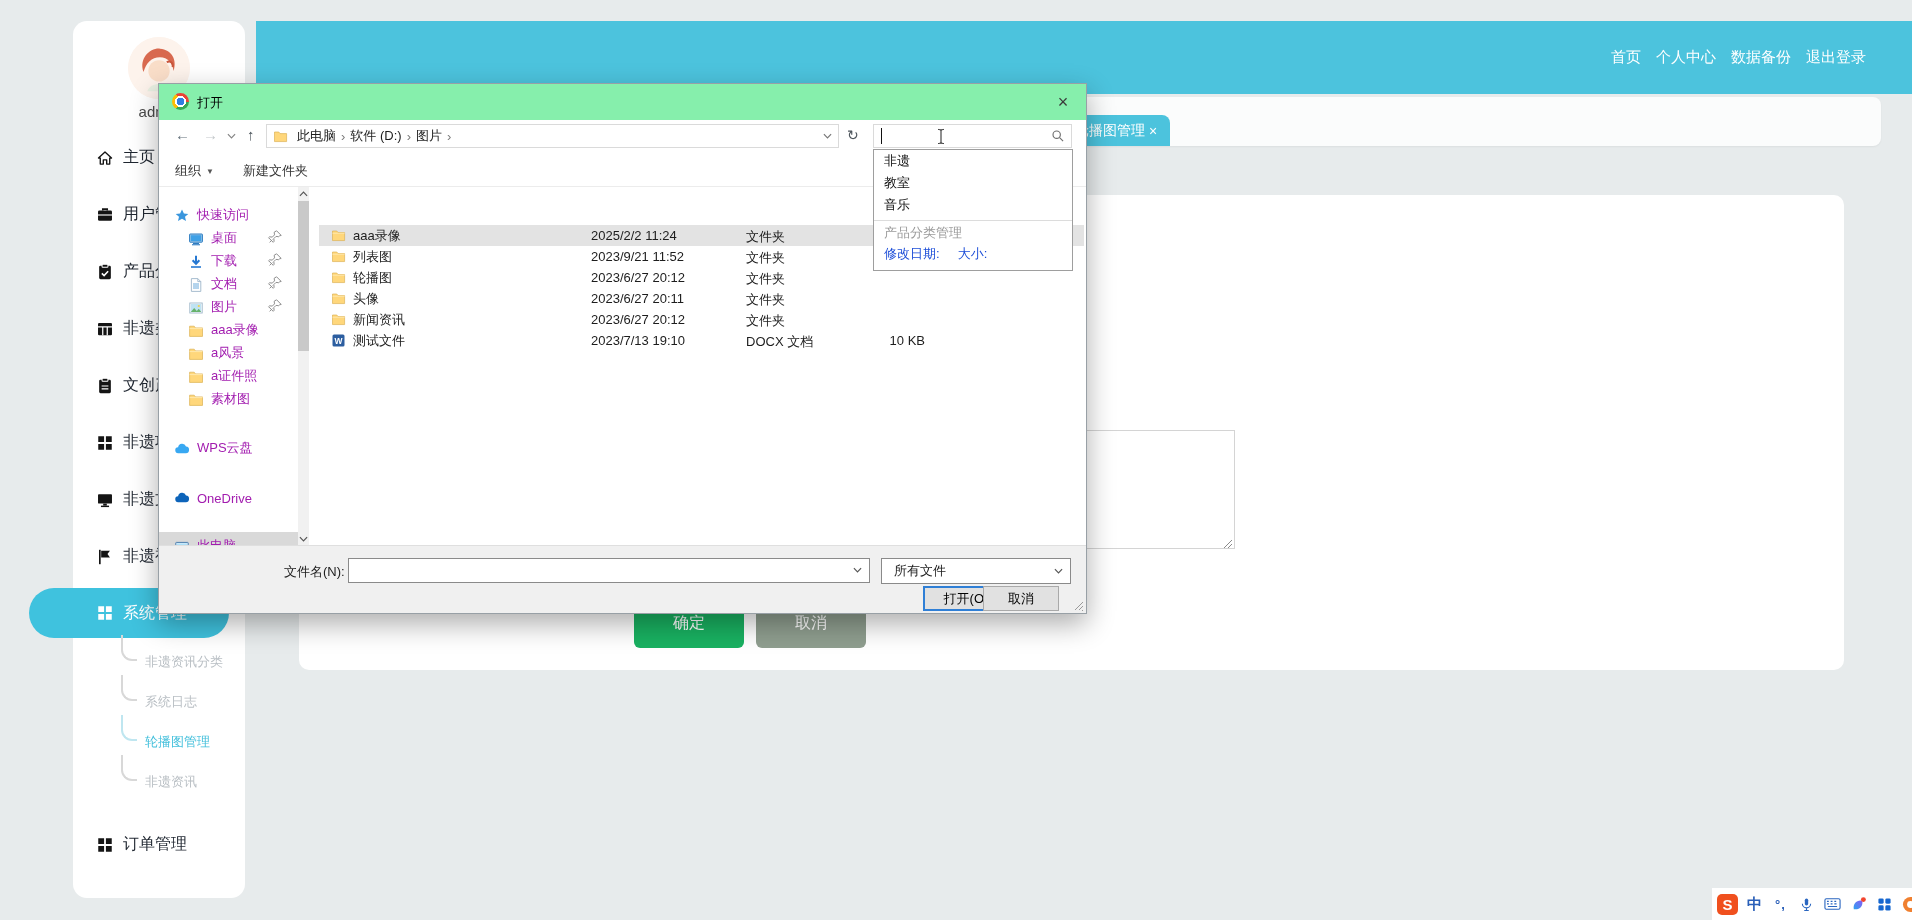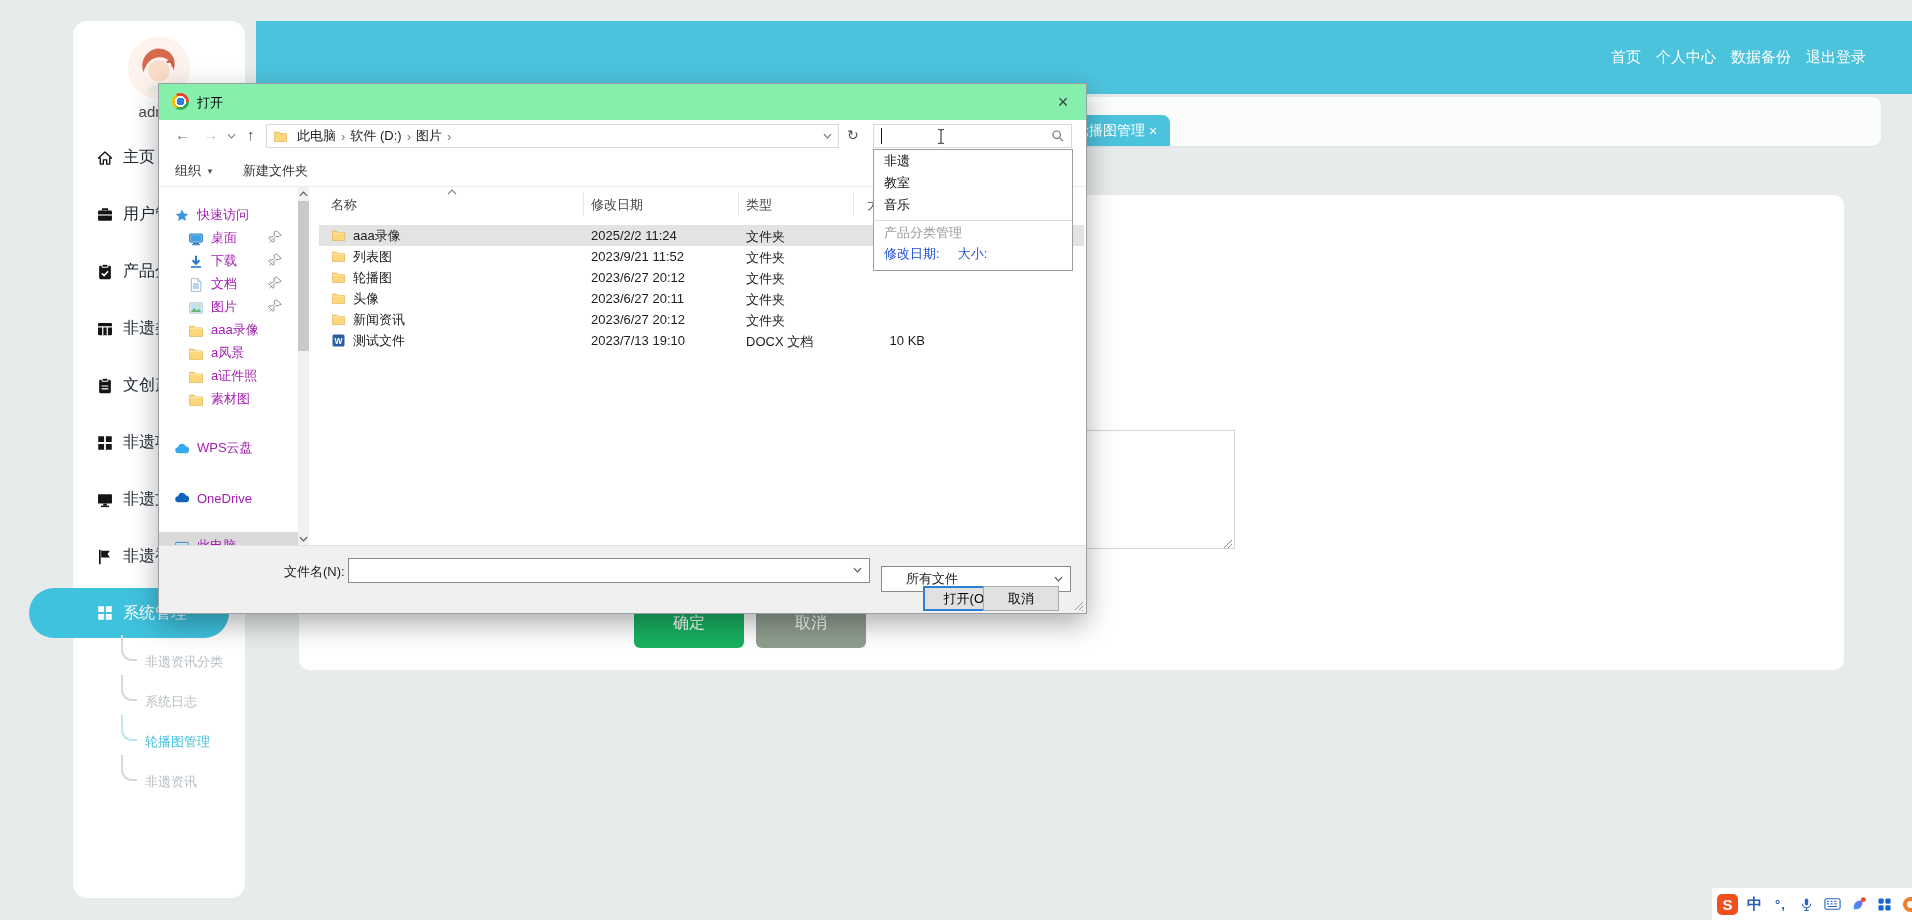--- a/index.html
+++ b/index.html
@@ -111,22 +111,22 @@
   .sug{height:22px;line-height:22px;padding-left:10px;font-size:13px;color:#111;cursor:pointer}
   .sug-sep{border-top:1px solid #dcdcdc;margin:4px 0 2px}
   .sug-gray{color:#9a9a9a;height:20px;line-height:20px;padding-left:10px;font-size:13px}
   .sug-filters{display:flex;gap:18px;padding:2px 0 4px 10px}
   .sug-filter{color:#1d4ed8;font-size:13px;cursor:pointer}
 
   .dlg-footer{position:absolute;left:0;right:0;bottom:0;height:67px;background:#f0f0f0;border-top:1px solid #dfdfdf}
   .fn-label{position:absolute;left:125px;top:17px;font-size:13px;color:#1d1d1d}
   .fn-input{position:absolute;left:189px;top:12px;width:522px;height:25px;border:1px solid #8a8a8a;background:#fff;box-sizing:border-box;font-family:inherit;font-size:13px;padding:0 22px 0 6px}
   .fn-chev{position:absolute;left:694px;top:21px;width:9px;height:6px;color:#555;cursor:pointer}
-  .ft-combo{position:absolute;left:722px;top:20px;width:190px;height:26px;border:1px solid #8a8a8a;background:#fff;box-sizing:border-box;
-            display:flex;align-items:center;padding-left:24px;font-size:13px;cursor:pointer}
+  .ft-combo{position:absolute;left:722px;top:12px;width:190px;height:26px;border:1px solid #8a8a8a;background:#fff;box-sizing:border-box;
+            display:flex;align-items:center;padding-left:12px;font-size:13px;cursor:pointer}
   .ft-chev{margin-left:auto;margin-right:7px;width:9px;height:6px;color:#555}
   .btn-open{position:absolute;left:764px;top:40px;width:86px;height:25px;background:#e1e1e1;border:2px solid #2f7fd6;font-size:13px;font-family:inherit;cursor:pointer}
   .btn-dcancel{position:absolute;left:824px;top:40px;width:76px;height:25px;background:#e1e1e1;border:1px solid #a9a9a9;font-size:13px;font-family:inherit;cursor:pointer}
   .dlg-grip{position:absolute;right:2px;bottom:2px;width:12px;height:12px;color:#9a9a9a}
 
   
   .taskbar{position:absolute;left:1712px;top:888px;width:200px;height:32px;background:#fff;display:flex;align-items:center;gap:7px;padding-left:5px;box-sizing:border-box;overflow:hidden}
   .tray-icon{flex:none;width:19px;height:19px;display:flex;align-items:center;justify-content:center;cursor:pointer}
   .sogou{width:21px;height:21px;border-radius:5px;background:#f0501e;color:#fff;font-weight:bold;font-size:15px;display:flex;align-items:center;justify-content:center;line-height:1}
   .cn-mode{font-size:15px;font-weight:bold;color:#2a5fb8}
@@ -237,20 +237,28 @@
             <svg viewBox="0 0 16 16">
               <path d="M2 2h5.2v5.2H2zM8.8 2H14v5.2H8.8zM2 8.8h5.2V14H2zM8.8 8.8H14V14H8.8z" fill="currentColor"></path>
             </svg>
           </span>
           <span class="si-label">系统管理</span>
         </div>
         <div class="sub-item">非遗资讯分类</div>
         <div class="sub-item">系统日志</div>
         <div class="sub-item active">轮播图管理</div>
         <div class="sub-item">非遗资讯</div>
+        <div class="side-item bottom">
+          <span class="icon">
+            <svg viewBox="0 0 16 16">
+              <path d="M2 2h5.2v5.2H2zM8.8 2H14v5.2H8.8zM2 8.8h5.2V14H2zM8.8 8.8H14V14H8.8z" fill="currentColor"></path>
+            </svg>
+          </span>
+          <span class="si-label">订单管理</span>
+        </div>
       </nav>
   </aside>
 
   <div class="tab-strip">
     <div class="tab">
       <span>轮播图管理</span>
       <span class="tab-close">×</span>
     </div>
   </div>
 
@@ -482,34 +490,20 @@
             </svg>
         </span>
         <span class="ts-thumb"></span>
         <span class="icon ts-arrow ts-down">
           <svg viewBox="0 0 10 6" width="9" height="6">
               <path d="M1 1l4 4 4-4" fill="none" stroke="currentColor" stroke-width="1.3"></path>
             </svg>
         </span>
       </div>
       <div class="flist">
-        <div class="fl-header" id="fl-header">
-          <span class="icon sort-caret">
-            <svg viewBox="0 0 10 6" width="10" height="6">
-                <path d="M1 5l4-4 4 4" fill="none" stroke="currentColor" stroke-width="1.2"></path>
-              </svg>
-          </span>
-        <span class="fl-col" style="left: 12px;">名称</span>
-            <span class="fl-col" style="left: 272px;">修改日期</span>
-            <span class="fl-col" style="left: 427px;">类型</span>
-            <span class="fl-col" style="left: 548px;">大小</span>
-            <span class="fl-sep" style="left: 264px;"></span>
-            <span class="fl-sep" style="left: 419px;"></span>
-            <span class="fl-sep" style="left: 534px;"></span>
-          </div>
         <div class="fl-rows" id="fl-rows">
             <div class="fl-row selected">
               <span class="c-name">
                 <span class="icon">
                   <svg viewBox="0 0 16 16">
                     <path d="M1.6 3.2h4.6l1.3 1.7h7v8.5H1.6z" fill="#ffd77b" stroke="#dbb051" stroke-width=".7"></path>
                     <path d="M1.6 5.6h12.9" stroke="#ffe9ad" stroke-width="1"></path>
                   </svg>
                 </span>
                 <span>aaa录像</span>

